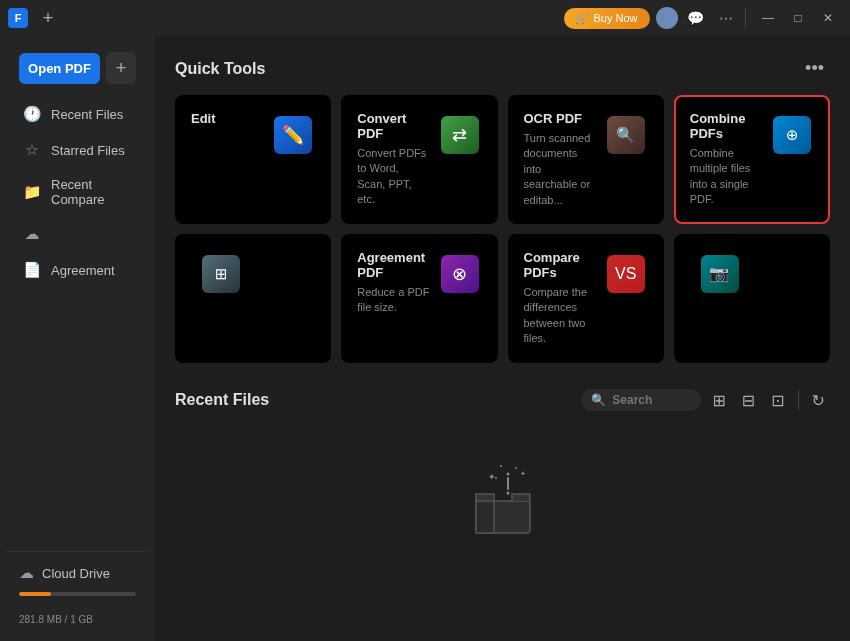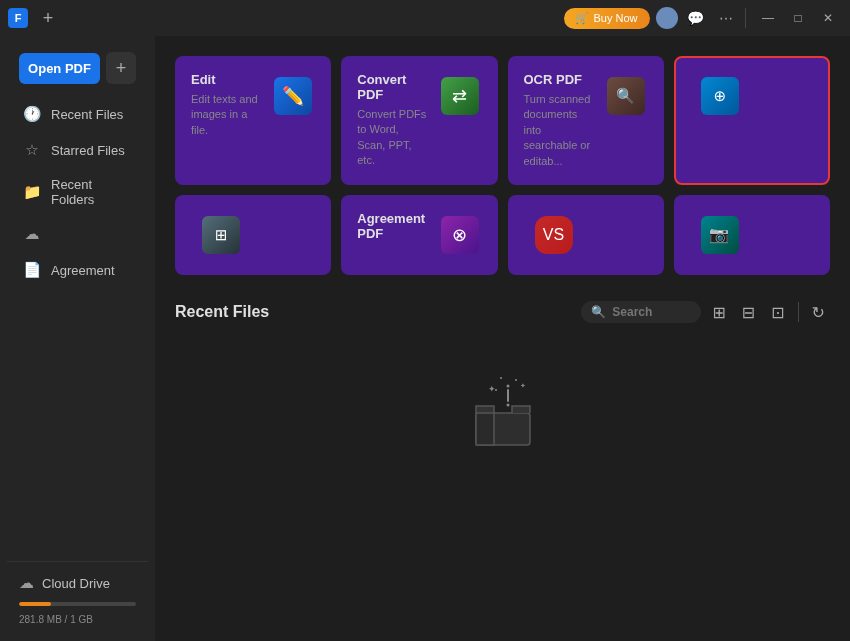--- a/index.html
+++ b/index.html
@@ -203,21 +203,21 @@
       overflow: hidden;
     }
     .storage-bar-fill {
       height: 100%;
       background: #e8851a;
       border-radius: 2px;
     }
     .storage-text {
       font-size: 10px;
       color: #888;
-      margin-top: 8px;
+      margin-top: 18px;
     }
 
     
     .content {
       flex: 1;
       background: #1e1e1e;
       overflow-y: auto;
       padding: 20px 20px 20px 20px;
     }
 
@@ -244,21 +244,21 @@
     }
 
     .tools-grid {
       display: grid;
       grid-template-columns: repeat(4, 1fr);
       gap: 10px;
       margin-bottom: 24px;
     }
 
     .tool-card {
-      background: #4c1d95;
+      background: #000000;
       border-radius: 8px;
       padding: 14px;
       cursor: pointer;
       position: relative;
       display: flex;
       flex-direction: row;
       align-items: flex-start;
       justify-content: space-between;
       min-height: 80px;
       border: 2px solid transparent;
@@ -355,21 +355,21 @@
       display: flex;
       align-items: center;
       justify-content: center;
       font-size: 18px;
       color: white;
     }
     .icon-compare {
       width: 38px;
       height: 38px;
       background: linear-gradient(135deg, #c62828, #b71c1c);
-      border-radius: 12px;
+      border-radius: 6px;
       display: flex;
       align-items: center;
       justify-content: center;
       font-size: 16px;
       color: white;
     }
     .icon-scan {
       width: 38px;
       height: 38px;
       background: linear-gradient(135deg, #00838f, #004d40);
@@ -494,21 +494,21 @@
     <div class="nav-item">
       <span class="nav-icon">🕐</span>
       <span>Recent Files</span>
     </div>
     <div class="nav-item">
       <span class="nav-icon">☆</span>
       <span>Starred Files</span>
     </div>
     <div class="nav-item">
       <span class="nav-icon">📁</span>
-      <span>Recent Folders</span>
+      <span>Recent Compare</span>
     </div>
     <div class="nav-item">
       <span class="nav-icon">☁</span>
     </div>
     <div class="nav-item">
       <span class="nav-icon">📄</span>
       <span>Agreement</span>
     </div>
 
     <div class="sidebar-bottom">
@@ -522,27 +522,30 @@
         </div>
         <div class="storage-text">
           <span>281.8 MB</span> / <span>1 GB</span>
         </div>
       </div>
     </div>
   </div>
 
   <div class="content">
 
+    <div class="section-header">
+      <span class="section-title">Quick Tools</span>
+      <button class="more-btn">•••</button>
+    </div>
 
     <div class="tools-grid">
 
       <div class="tool-card">
         <div class="tool-card-text">
           <div class="tool-name">Edit</div>
-          <div class="tool-desc">Edit texts and images in a file.</div>
         </div>
         <div class="tool-icon-area">
           <div class="icon-edit">✏️</div>
         </div>
       </div>
 
       <div class="tool-card">
         <div class="tool-card-text">
           <div class="tool-name">Convert PDF</div>
           <div class="tool-desc">Convert PDFs to Word, Scan, PPT, etc.</div>
@@ -556,41 +559,50 @@
         <div class="tool-card-text">
           <div class="tool-name">OCR PDF</div>
           <div class="tool-desc">Turn scanned documents into searchable or editab...</div>
         </div>
         <div class="tool-icon-area">
           <div class="icon-ocr">🔍</div>
         </div>
       </div>
 
       <div class="tool-card highlighted">
+        <div class="tool-card-text">
+          <div class="tool-name">Combine PDFs</div>
+          <div class="tool-desc">Combine multiple files into a single PDF.</div>
+        </div>
         <div class="tool-icon-area">
           <div class="icon-combine">⊕</div>
         </div>
       </div>
 
       <div class="tool-card">
         <div class="tool-icon-area">
           <div class="icon-batch">⊞</div>
         </div>
       </div>
 
       <div class="tool-card">
         <div class="tool-card-text">
           <div class="tool-name">Agreement PDF</div>
+          <div class="tool-desc">Reduce a PDF file size.</div>
         </div>
         <div class="tool-icon-area">
           <div class="icon-compress">⊗</div>
         </div>
       </div>
 
       <div class="tool-card">
+        <div class="tool-card-text">
+          <div class="tool-name">Compare PDFs</div>
+          <div class="tool-desc">Compare the differences between two files.</div>
+        </div>
         <div class="tool-icon-area">
           <div class="icon-compare">VS</div>
         </div>
       </div>
 
       <div class="tool-card">
         <div class="tool-icon-area">
           <div class="icon-scan">📷</div>
         </div>
       </div>

